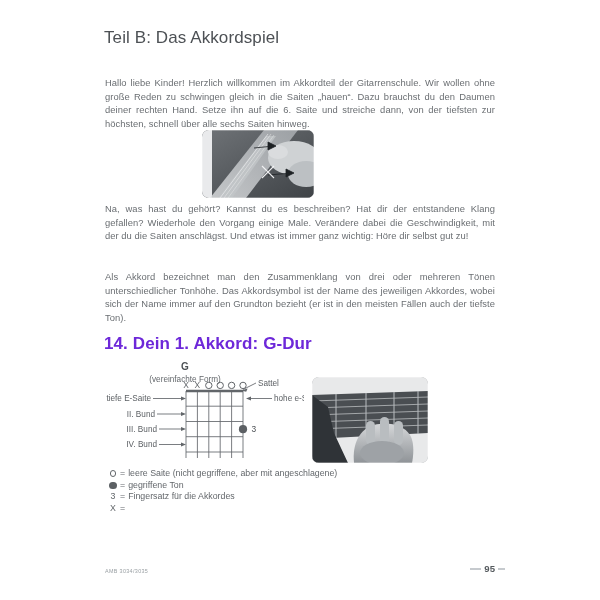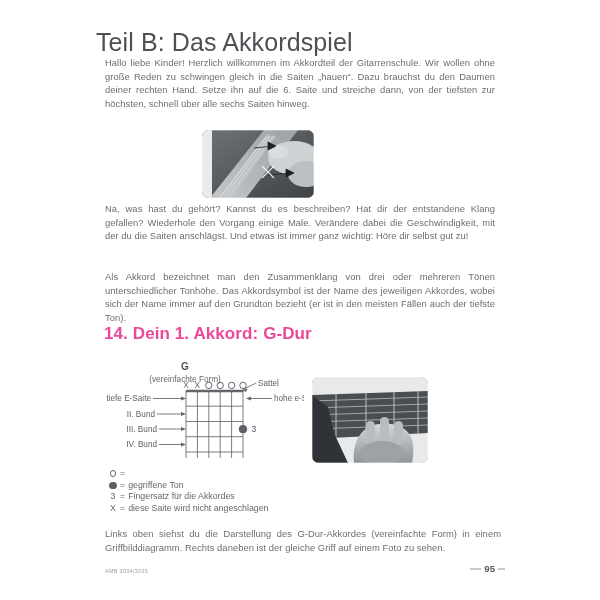--- a/index.html
+++ b/index.html
@@ -10,47 +10,47 @@
     font-family:"Liberation Sans", sans-serif;
     color:#5b5f63;
     position:relative;
     overflow:hidden;
   }
   .page { position:absolute; left:0; top:0; width:600px; height:600px; }
 
   
   .h-section {
     position:absolute;
-    left:96px; top:28px;
-    font-size:25px;
+    left:104px; top:28px;
+    font-size:17px;
     font-weight:400;
     color:#4d5155;
     letter-spacing:0.1px;
   }
   .h-chapter {
     position:absolute;
-    left:104px; top:324px;
+    left:104px; top:334px;
     font-size:17px;
     font-weight:bold;
-    color:#ec4899;
+    color:#6d28d9;
     letter-spacing:0.1px;
   }
 
   
   .para {
     position:absolute;
     left:105px;
     width:390px;
     font-size:9.4px;
     line-height:13.6px;
     color:#6a6e72;
     text-align:justify;
     letter-spacing:0.05px;
   }
-  #para-intro   { top:56px; }
+  #para-intro   { top:76px; }
   #para-listen  { top:202px; }
   #para-chord   { top:270px; }
   #para-closing { top:527px; width:396px; }
 
   
   .photo {
     position:absolute;
     border-radius:7px;
     overflow:hidden;
     background:#8e9296;
@@ -271,39 +271,38 @@
       </g>
       <ellipse cx="70" cy="76" rx="22" ry="12" fill="#9ea2a6"></ellipse>
       <rect x="0" y="0" width="116" height="86" fill="none" stroke="#ffffff" stroke-width="0.6"></rect>
     </svg>
   </div>
 
   <div id="legend">
     <div class="legend-row">
       <span class="legend-sym"><span class="circ-open"></span></span>
       <span class="legend-eq">=</span>
+      <span class="legend-txt">leere Saite (nicht gegriffene, aber mit angeschlagene)</span>
     </div>
     <div class="legend-row">
       <span class="legend-sym"><span class="circ-fill"></span></span>
       <span class="legend-eq">=</span>
       <span class="legend-txt">gegriffene Ton</span>
     </div>
     <div class="legend-row">
       <span class="legend-sym">3</span>
       <span class="legend-eq">=</span>
       <span class="legend-txt">Fingersatz für die Akkordes</span>
     </div>
     <div class="legend-row">
       <span class="legend-sym">X</span>
       <span class="legend-eq">=</span>
-      <span class="legend-txt">diese Saite wird nicht angeschlagen</span>
-    </div>
-  </div>
-
-  <div class="para" id="para-closing">Links oben siehst du die Darstellung des G-Dur-Akkordes (vereinfachte Form) in einem Griffbilddiagramm. Rechts daneben ist der gleiche Griff auf einem Foto zu sehen.</div>
+    </div>
+  </div>
+
 
   <div id="footer">
     <div id="footer-code">AMB 3034/3035</div>
     <div id="page-number-badge">
       <span class="pn-dash"></span>
       <span id="page-number">95</span>
       <span class="pn-dash small"></span>
     </div>
   </div>
 

